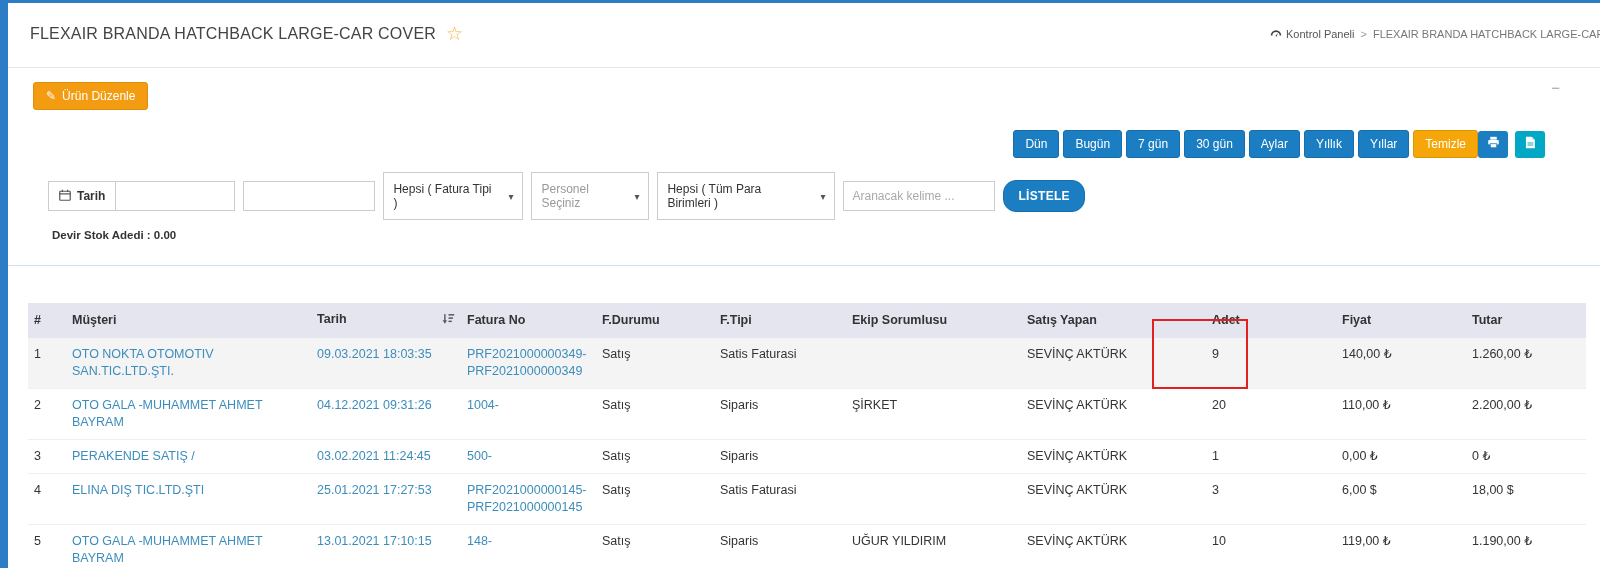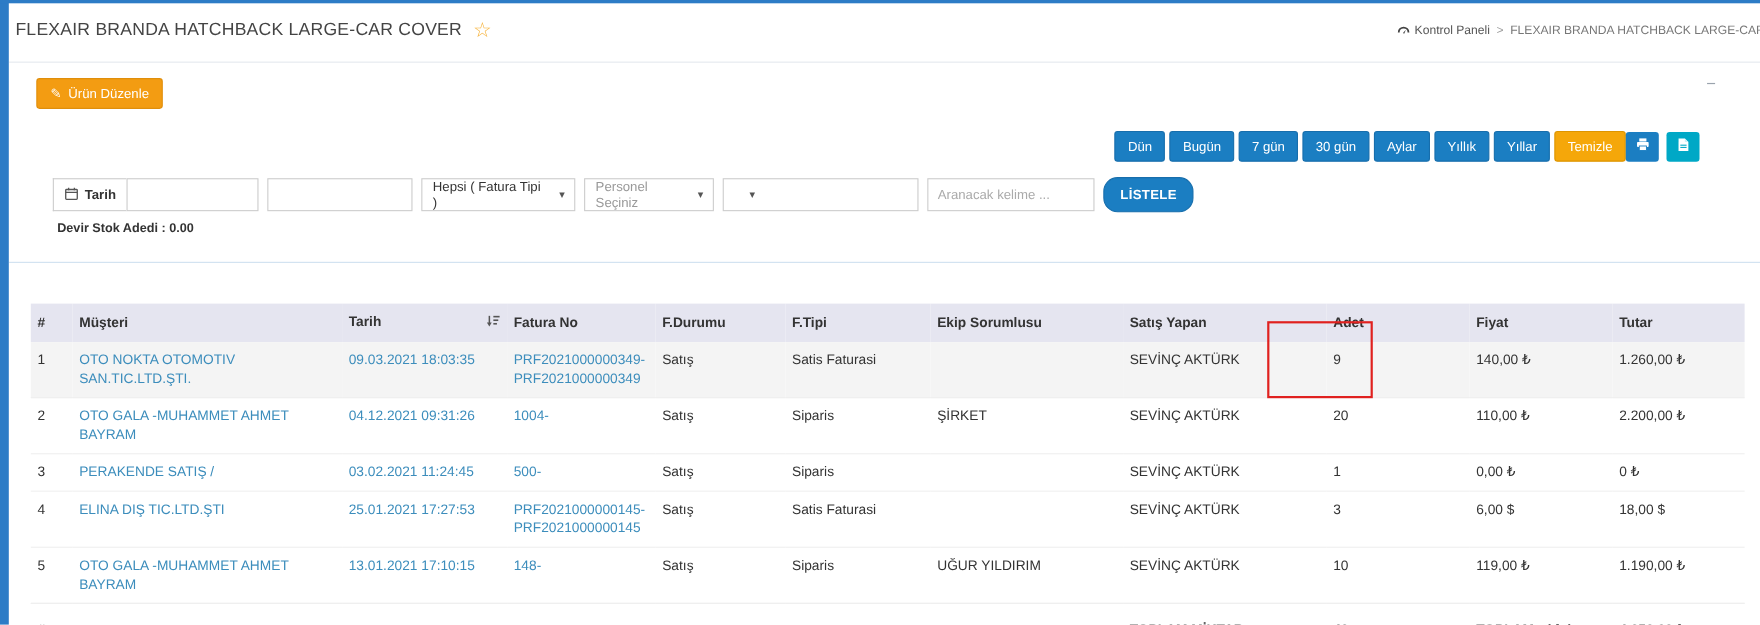--- a/index.html
+++ b/index.html
@@ -8,21 +8,21 @@
     width:1600px; height:568px; overflow:hidden; position:relative;
     background:#ffffff; color:#333;
     font-family:"Liberation Sans","DejaVu Sans",sans-serif;
     font-size:12.5px;
   }
   .top-strip { position:absolute; left:0; top:0; width:1600px; height:3px; background:#2d7cc6; z-index:9; }
   .left-strip { position:absolute; left:0; top:0; width:8px; height:568px; background:#2d7cc6; z-index:8; }
   .page { margin-left:8px; position:relative; height:568px; }
 
   
-  .content-header { height:57px; background:#fff; border-bottom:1px solid #e4e8ee; display:flex; align-items:center; padding-left:6px; position:relative; }
+  .content-header { height:68px; background:#fff; border-bottom:1px solid #e4e8ee; display:flex; align-items:center; padding-left:22px; position:relative; }
   .page-title { font-size:16px; font-weight:500; color:#444; margin:0; letter-spacing:.2px; }
   .fav-star { color:#f6b33c; font-size:19px; margin-left:10px; line-height:1; cursor:pointer; }
   .breadcrumb { position:absolute; left:1262px; right:0; top:0; bottom:0; display:flex; align-items:center; font-size:11px; color:#555; white-space:nowrap; overflow:hidden; }
   .breadcrumb .bc-icon { display:inline-flex; margin-right:4px; }
   .breadcrumb a { color:#555; text-decoration:none; }
   .breadcrumb .sep { margin:0 6px; color:#999; }
   .breadcrumb .current { color:#777; }
 
   
   .edit-row { padding:14px 40px 0 25px; display:flex; justify-content:space-between; align-items:flex-start; }
@@ -41,21 +41,21 @@
   .icon-btn.excel { background:#00a8c6; }
 
   
   .filter-row2 { margin-top:14px; padding-left:40px; display:flex; align-items:center; gap:8px; }
   .input-group { display:flex; }
   .addon { display:flex; align-items:center; gap:6px; border:1px solid #ccc; background:#fff; padding:0 10px; font-size:12px; font-weight:bold; height:30px; border-right:0; color:#333; }
   input.txt { height:30px; border:1px solid #ccc; padding:0 8px; font-size:12px; width:120px; color:#333; outline:none; font-family:inherit; }
   input.txt.second { width:132px; }
   input.txt.search { width:152px; }
   input.txt::placeholder { color:#aaa; }
-  .sel { height:30px; border:1px solid #ccc; background:#fff; display:flex; align-items:center; padding:0 9px; font-size:12px; cursor:pointer; color:#333; }
+  .sel { height:48px; border:1px solid #ccc; background:#fff; display:flex; align-items:center; padding:0 9px; font-size:12px; cursor:pointer; color:#333; }
   .sel .caret { margin-left:14px; color:#555; font-size:10px; }
   .sel.invoice { width:140px; }
   .sel.personnel { width:118px; color:#999; }
   .sel.currency { width:178px; }
   .btn-list { background:#1b7ec2; border:1px solid #176eac; color:#fff; font-size:12px; font-weight:bold; padding:8px 14px; border-radius:13px; cursor:pointer; letter-spacing:.3px; }
 
   .stock-line { margin:9px 0 0 44px; font-size:11.5px; font-weight:bold; color:#333; }
 
   .section-divider { margin:24px 0 0 0; border:0; border-top:1px solid #cfe0f0; }
 
@@ -160,20 +160,21 @@
     <input class="txt second" type="text" value="" style="">
     <div class="sel invoice">
       <span>Hepsi ( Fatura Tipi )</span>
       <span class="caret">▾</span>
     </div>
     <div class="sel personnel">
       <span>Personel Seçiniz</span>
       <span class="caret">▾</span>
     </div>
     <div class="sel currency">
+      <span>Hepsi ( Tüm Para Birimleri )</span>
       <span class="caret">▾</span>
     </div>
     <input class="txt search" type="text" placeholder="Aranacak kelime ..." style="">
     <button class="btn-list">LİSTELE</button>
   </div>
 
   <div class="stock-line">Devir Stok Adedi : 0.00</div>
 
   <hr class="section-divider">
 

